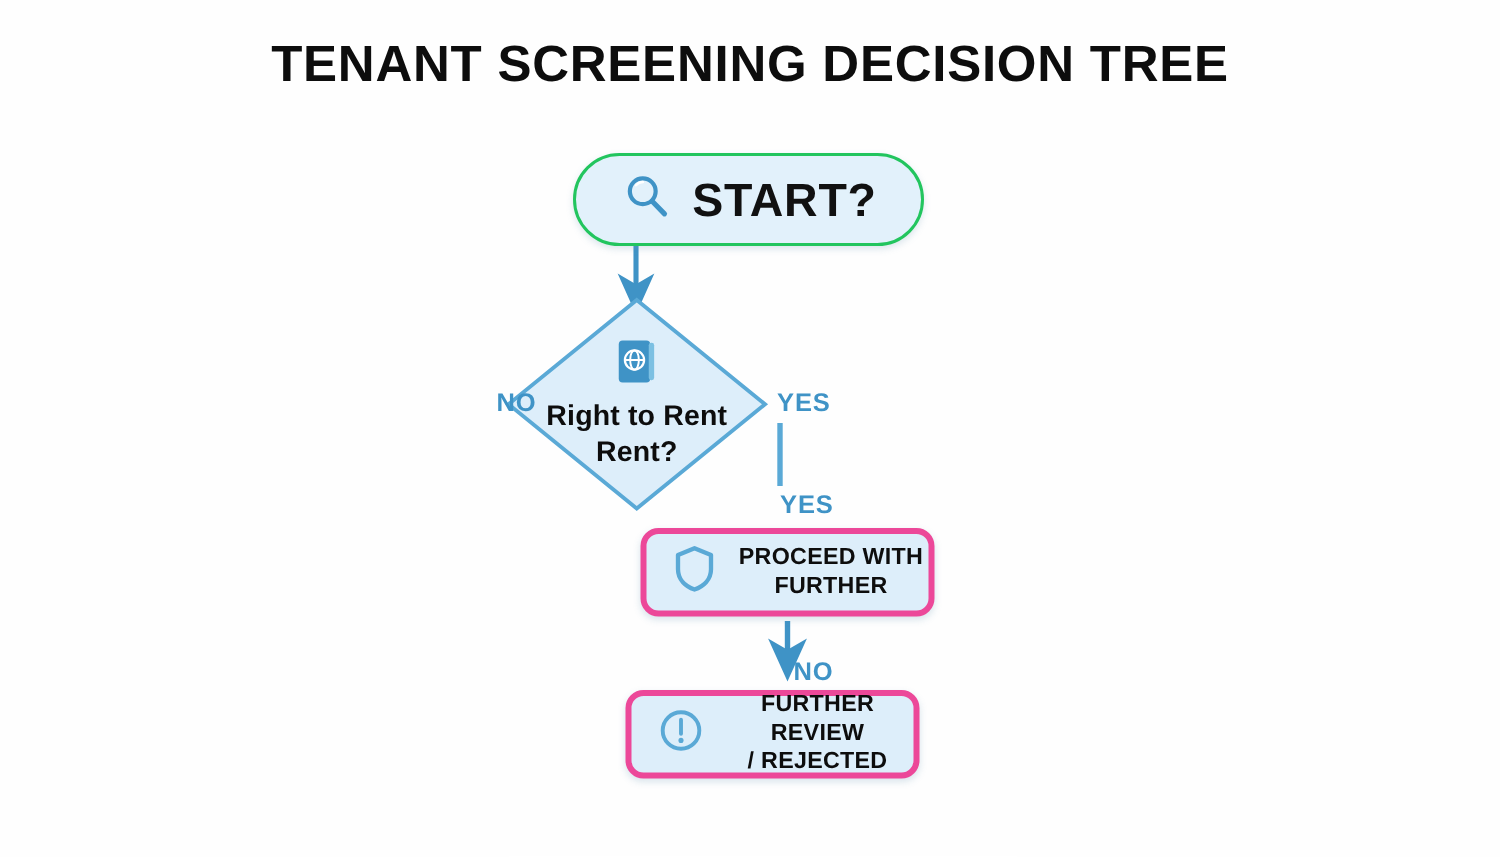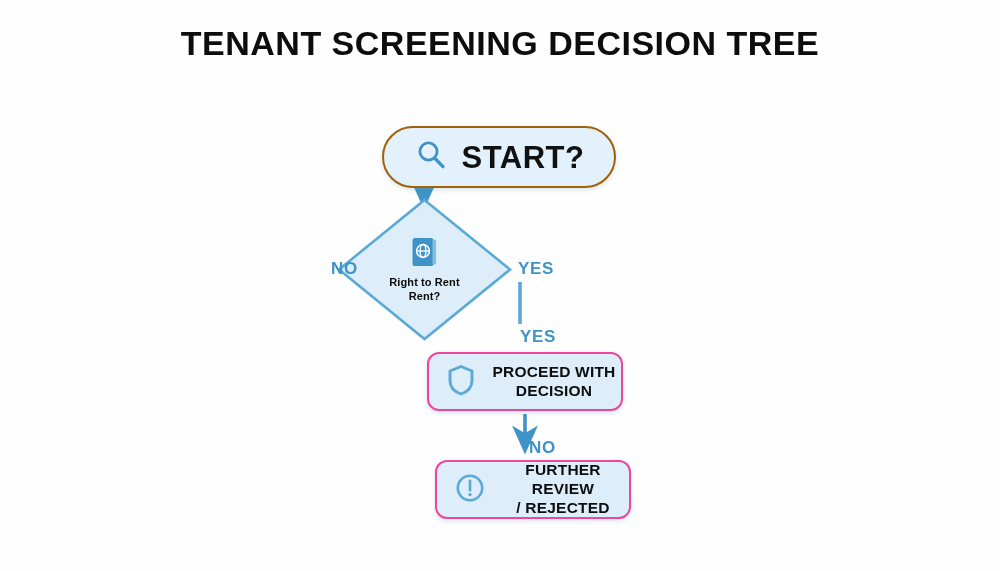--- a/index.html
+++ b/index.html
@@ -45,42 +45,41 @@
     box-sizing: border-box;
   }
 
   
   .pill {
     display: flex;
     align-items: center;
     justify-content: center;
     gap: 14px;
     background: #e2f1fb;
-    border: 2px solid #a16207;
+    border: 2px solid #22c55e;
     border-radius: 40px;
     box-shadow: 0 2px 5px rgba(90,140,175,0.22);
-    margin-top: 24px;
   }
   .pill .label {
     font-size: 31px;
     font-weight: bold;
     color: #111111;
     letter-spacing: 0.5px;
     line-height: 1;
   }
 
   
   .rrect {
     display: flex;
     align-items: center;
     justify-content: flex-start;
     gap: 12px;
     padding-left: 18px;
     background: #ddeefa;
-    border: 2px solid #ec4899;
+    border: 4px solid #ec4899;
     border-radius: 12px;
     box-shadow: 0 2px 5px rgba(90,140,175,0.22);
   }
   .rrect .label {
     font-size: 15.5px;
     font-weight: bold;
     color: #0d0d0d;
     line-height: 1.22;
     text-align: center;
     flex: 1;
@@ -102,21 +101,21 @@
     width: 100%; height: 100%;
     display: flex;
     flex-direction: column;
     align-items: center;
     justify-content: center;
   }
   .diamond-content .dicon {
     margin-bottom: 4px;
   }
   .diamond-content .label {
-    font-size: 11px;
+    font-size: 19px;
     font-weight: bold;
     color: #0d0d0d;
     text-align: center;
     line-height: 1.25;
     letter-spacing: 0.1px;
   }
 
   
   .edge-label {
     position: absolute;
@@ -183,25 +182,25 @@
 
 
   <div class="node rrect" style="left:427px; top:352px; width:196px; height:59px;">
     <span class="dicon">
       <svg width="28" height="32" viewBox="0 0 28 32">
         <path d="M14 2.5 L25 7 V16.5 C25 23.5 19.8 28 14 30 C8.2 28 3 23.5 3 16.5 V7 Z" fill="none" stroke="#5aa9d6" stroke-width="2.9" stroke-linejoin="round"></path>
       </svg>
     </span>
     <span class="label">
       <span>PROCEED WITH</span><br>
-      <span>DECISION</span>
-    </span>
-  </div>
-
-  <div class="node rrect" style="left:435px; top:460px; width:196px; height:59px;">
+      <span>FURTHER</span>
+    </span>
+  </div>
+
+  <div class="node rrect" style="left:417px; top:460px; width:196px; height:59px;">
     <span class="dicon">
       <svg width="30" height="30" viewBox="0 0 30 30">
         <circle cx="15" cy="15" r="12.2" fill="none" stroke="#5aa9d6" stroke-width="2.6"></circle>
         <line x1="15" y1="7.8" x2="15" y2="17.2" stroke="#5aa9d6" stroke-width="2.6" stroke-linecap="round"></line>
         <circle cx="15" cy="21.6" r="1.7" fill="#5aa9d6"></circle>
       </svg>
     </span>
     <span class="label">
       <span>FURTHER REVIEW</span><br>
       <span>/ REJECTED</span>

